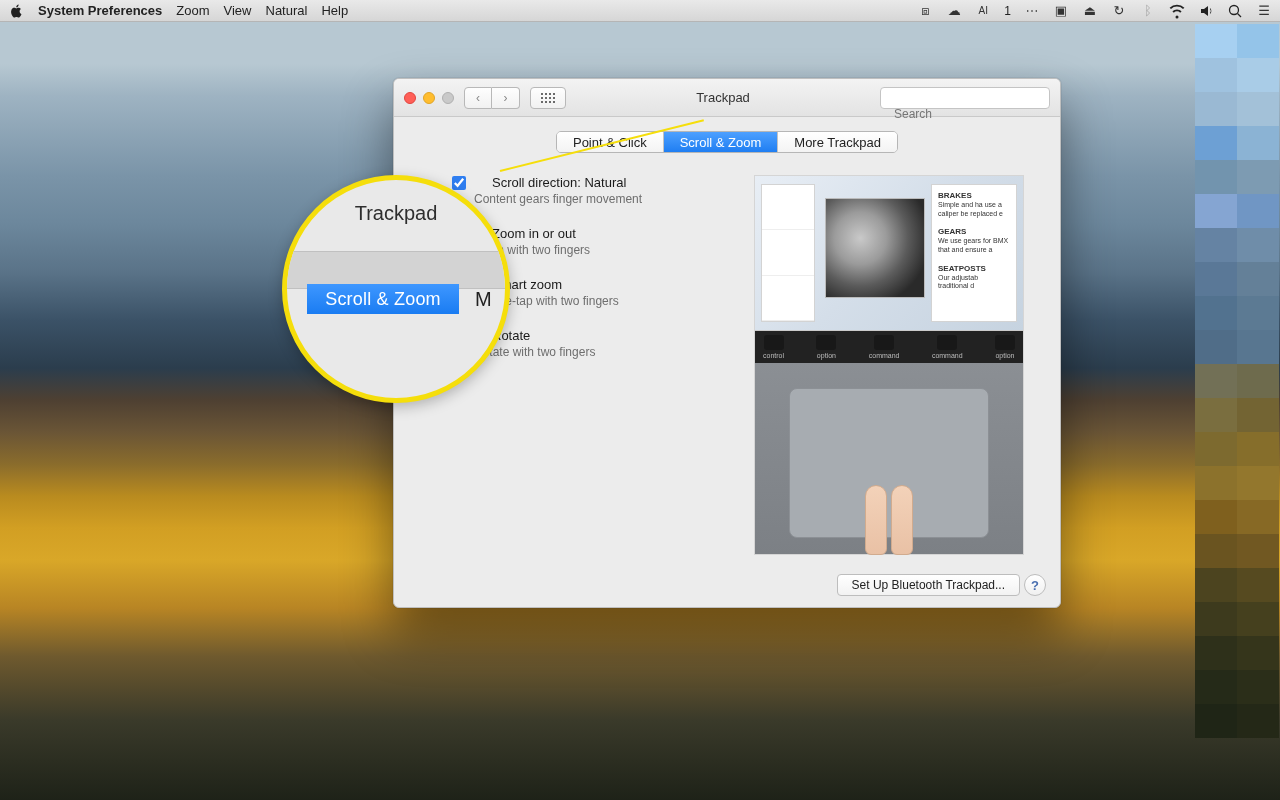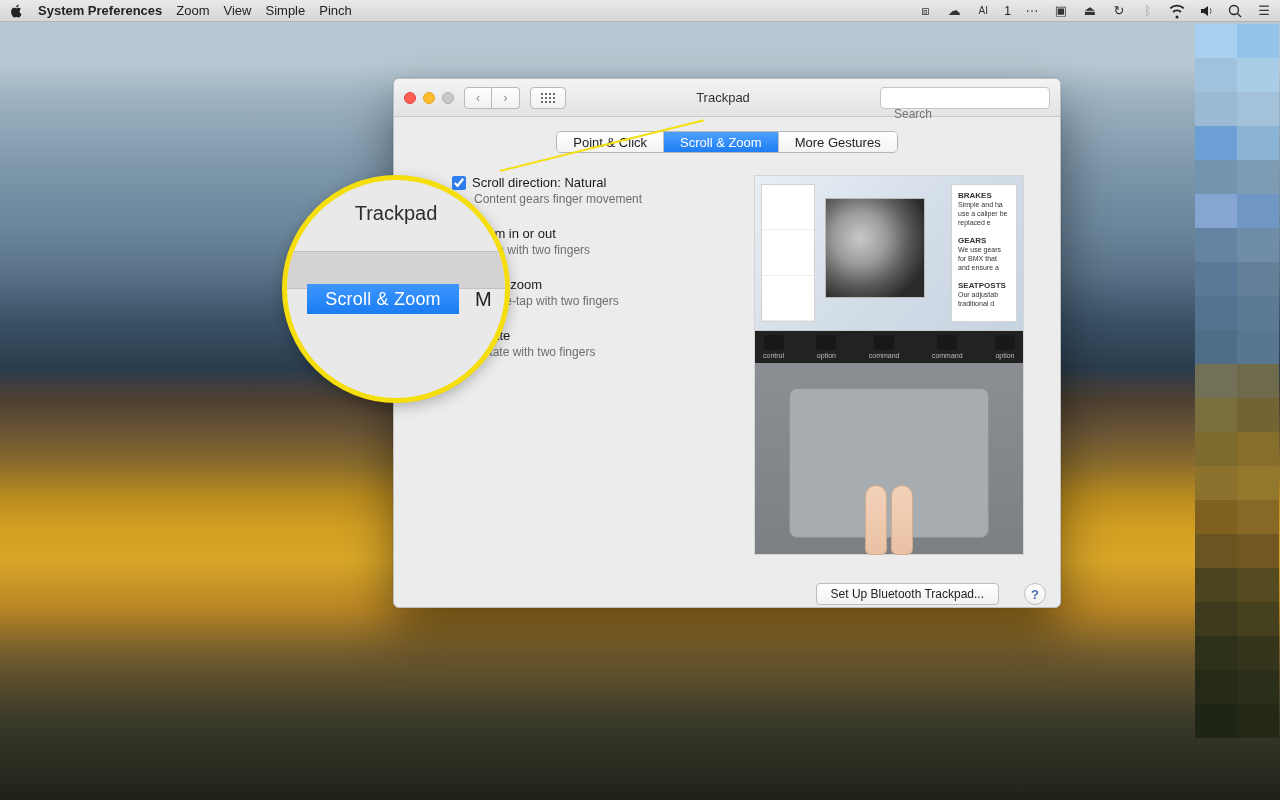--- a/index.html
+++ b/index.html
@@ -84,21 +84,21 @@
   .seg button { border:none; background:linear-gradient(#fff,#f3f3f3); padding:0 16px; font-size:13px; color:#222; height:100%; border-right:1px solid #c2c2c2; }
   .seg button:last-child { border-right:none; }
   .seg button.active { background:linear-gradient(#4da0ff,#1f7ef2); color:#fff; }
 
   
   .content { display:flex; padding: 8px 24px 0 58px; gap: 22px; }
   .col-left { flex: 0 0 280px; }
   .col-right { flex: 1; }
 
   .opt { margin-bottom: 20px; }
-  .opt .row1 { display:flex; align-items:center; gap:6px; }
+  .opt .row1 { display:flex; align-items:center; gap:26px; }
   .opt input[type=checkbox] { width:14px; height:14px; accent-color:#2f7ef0; }
   .opt .title { font-size:13px; color:#1a1a1a; }
   .opt .sub   { font-size:12px; color:#6e6e6e; margin-left:22px; margin-top:2px; }
   .opt.current { position: relative; }
   .opt.current::before {
     content:""; position:absolute; left:-60px; top:-8px; right:-18px; bottom:-8px;
     background: linear-gradient(90deg, #fff 0%, #fff 70%, rgba(255,255,255,0) 100%);
     clip-path: polygon(0 0, 92% 0, 100% 50%, 92% 100%, 0 100%);
     z-index:-1;
     border-radius: 0;
@@ -113,21 +113,21 @@
   .preview .screen {
     height: 155px;
     background:
       linear-gradient(135deg, #e8eef5 0%, #d4dee9 50%, #c6d3e0 100%);
     border-bottom: 1px solid #cbcbcb;
     position:relative;
     padding:8px;
     overflow:hidden;
   }
   .preview .screen .panel-right {
-    position:absolute; right:6px; top:8px; bottom:8px; width:66px; background:#fff;
+    position:absolute; right:6px; top:8px; bottom:8px; width:86px; background:#fff;
     border:1px solid #d3d3d3; padding:6px; font-size:7px; line-height:1.25; color:#333;
   }
   .preview .screen .panel-right b { font-size:8px; }
   .preview .screen .panel-left {
     position:absolute; left:6px; top:8px; width:54px; bottom:8px; background:#fff;
     border:1px solid #d3d3d3; display:flex; flex-direction:column;
   }
   .preview .screen .panel-left div { flex:1; border-bottom:1px solid #eee; }
   .preview .screen .center-img {
     position:absolute; left:70px; top:22px; width:100px; height:100px;
@@ -152,21 +152,21 @@
   .preview .trackpad-area .fingers {
     position:absolute; bottom:-18px; left:50%; transform:translateX(-50%);
     display:flex; gap:4px;
   }
   .preview .trackpad-area .fingers span {
     width:22px; height:70px; background:linear-gradient(#f3d2b9,#e9c1a5); border-radius:11px 11px 6px 6px;
     border:1px solid #d1ab8e;
   }
 
   
-  .footer { position:absolute; bottom:2px; right:14px; display:flex; gap:25px; align-items:center; }
+  .footer { position:absolute; bottom:11px; right:14px; display:flex; gap:4px; align-items:center; }
   .btn {
     height:22px; padding:0 14px; border:1px solid #bdbdbd; border-radius:4px;
     background:linear-gradient(#fff,#f2f2f2); font-size:12px; color:#222;
   }
   .help {
     width:22px; height:22px; border-radius:50%; border:1px solid #bdbdbd;
     background:linear-gradient(#fff,#f0f0f0); color:#4a6fb0; font-size:13px; font-weight:600;
     display:flex; align-items:center; justify-content:center;
   }
 
@@ -245,22 +245,22 @@
 <div class="menubar">
   <div class="left">
     <span class="ico">
         <svg viewBox="0 0 16 16">
           <path fill="#222" d="M11.6 8.5c0-1.6 1.3-2.4 1.4-2.4-0.8-1.1-1.9-1.3-2.3-1.3-1-.1-1.9.6-2.4.6s-1.3-.6-2.1-.6c-1.1 0-2.1.6-2.6 1.6-1.1 2-.3 4.9.8 6.5.5.8 1.2 1.6 2 1.6.8 0 1.1-.5 2.1-.5s1.2.5 2.1.5c.9 0 1.4-.8 2-1.6.6-.9.9-1.8.9-1.8 0 0-1.9-.7-1.9-2.6zM10 3.4c.4-.5.7-1.2.7-1.9-.6 0-1.4.4-1.8.9-.4.5-.8 1.2-.7 1.9.7.1 1.4-.4 1.8-.9z"></path>
         </svg>
       </span>
     <span class="appname">System Preferences</span>
     <span>Zoom</span>
     <span>View</span>
-    <span>Simple</span>
-    <span>Pinch</span>
+    <span>Natural</span>
+    <span>Help</span>
   </div>
   <div class="spacer"></div>
   <div class="right">
     <span class="ico">⧈</span>
     <span class="ico">☁</span>
     <span class="ico" style="font-weight:400;font-size:10px">AI</span>
     <span class="txt">1</span>
     <span class="ico">⋯</span>
     <span class="ico">▣</span>
     <span class="ico">⏏</span>
@@ -320,21 +320,21 @@
           <line x1="10.5" y1="10.5" x2="14" y2="14" stroke="#8a8a8a" stroke-width="1.4"></line>
         </svg>
       <input type="text" placeholder="Search" style="">
     </div>
   </div>
 
   <div class="tabrow">
     <div class="seg">
       <button>Point &amp; Click</button>
       <button class="active">Scroll &amp; Zoom</button>
-      <button>More Gestures</button>
+      <button>More Trackpad</button>
     </div>
   </div>
 
   <div class="content">
     <div class="col-left">
       <div class="opt">
         <div class="row1">
             <input type="checkbox" checked="" style="">
             <span class="title">Scroll direction: Natural</span>
           </div>

